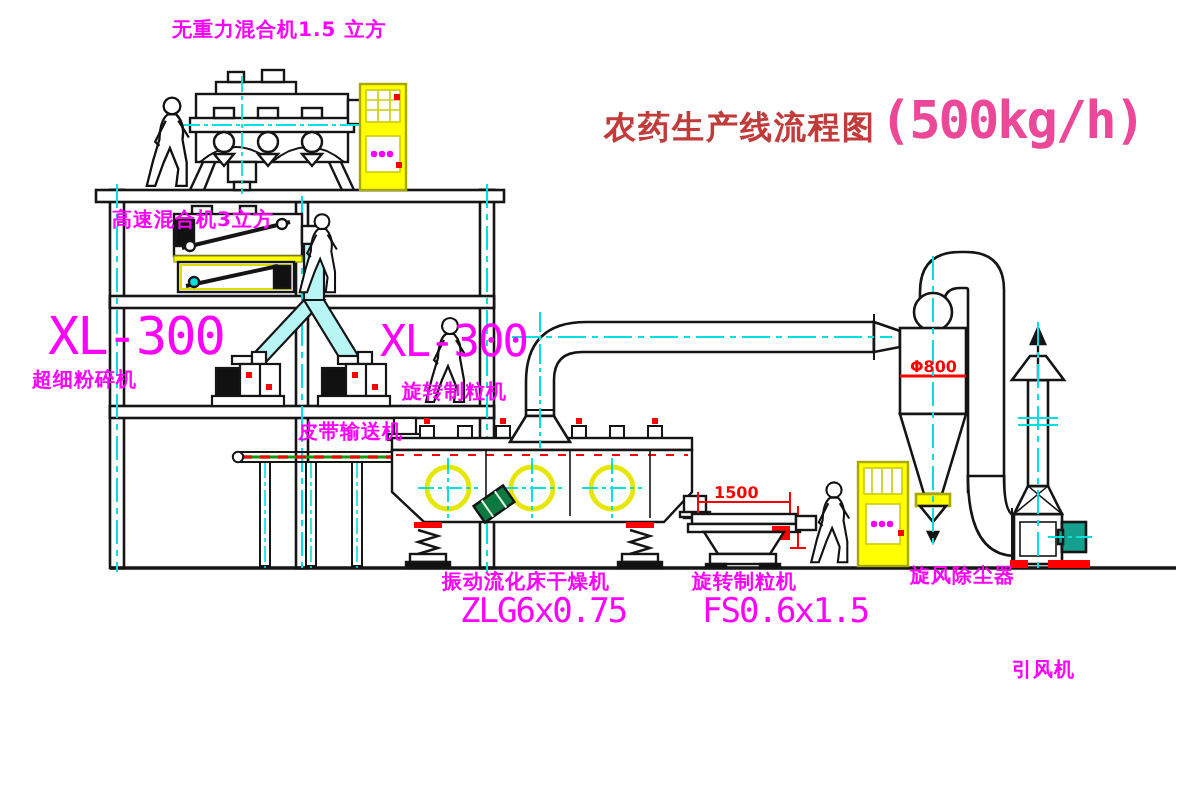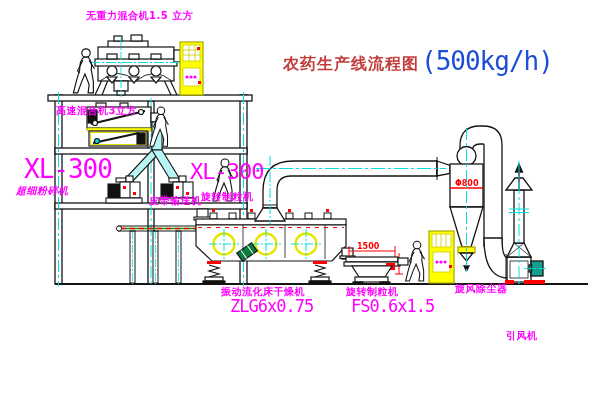--- a/index.html
+++ b/index.html
@@ -9,22 +9,22 @@
   }
   .canvas svg{position:absolute;left:0;top:0;}
   .lbl{position:absolute;color:#ff00ff;white-space:nowrap;line-height:1;}
   .lbl-small{font-size:10px;font-weight:600;letter-spacing:0.5px;}
   .lbl-model{font-family:"DejaVu Sans Mono",monospace;font-weight:400;margin-left:12px;}
   .lbl-model-big{font-size:26px;letter-spacing:-1px;}
   .lbl-model-mid{font-size:22px;letter-spacing:-1px;}
   .lbl-model-sm{font-size:17px;letter-spacing:-1px;}
   .dim{position:absolute;color:#ff0000;font-size:8px;font-weight:600;white-space:nowrap;line-height:1;}
   .title{position:absolute;left:283px;top:46px;display:flex;align-items:flex-start;white-space:nowrap;}
-  .title .zh{color:#c23b3b;font-size:16px;font-weight:700;margin-top:8px;letter-spacing:1px;}
-  .title .cap{color:#1d4ed8;font-size:26px;font-weight:400;font-family:"DejaVu Sans Mono",monospace;letter-spacing:-1px;margin-left:2px;}
+  .title .zh{color:#c23b3b;font-size:16px;font-weight:700;margin-top:8px;letter-spacing:1px;margin-left:19px;}
+  .title .cap{color:#ec4899;font-size:26px;font-weight:700;font-family:"DejaVu Sans Mono",monospace;letter-spacing:-1px;margin-left:2px;}
 </style>
 </head>
 <body>
 
 <div class="canvas">
 
 <svg width="600" height="403" viewBox="0 0 600 403">
   <defs>
     <g id="person" stroke="#111" stroke-width="1.1" fill="#ffffff">
       <circle cx="0" cy="-40" r="4"></circle>
@@ -341,26 +341,26 @@
 
 <div class="title">
   <span class="zh">农药生产线流程图</span>
   <span class="cap">(500kg/h)</span>
 </div>
 
 <div class="lbl lbl-small" style="left:86px;top:11px;">无重力混合机1.5 立方</div>
 <div class="lbl lbl-small" style="left:56px;top:106px;">高速混合机3立方</div>
 
 <div class="lbl lbl-model lbl-model-big" style="left:12px;top:156px;">XL-300</div>
-<div class="lbl lbl-small" style="left:16px;top:186px;font-style:italic;">超细粉碎机</div>
+<div class="lbl lbl-small" style="left:16px;top:186px;">超细粉碎机</div>
 
 <div class="lbl lbl-model lbl-model-mid" style="left:178px;top:161px;">XL-300</div>
 <div class="lbl lbl-small" style="left:201px;top:192px;">旋转制粒机</div>
 
-<div class="lbl lbl-small" style="left:149px;top:196px;text-align:right;">皮带输送机</div>
+<div class="lbl lbl-small" style="left:149px;top:212px;text-align:right;">皮带输送机</div>
 
 <div class="lbl lbl-small" style="left:221px;top:287px;">振动流化床干燥机</div>
 <div class="lbl lbl-model lbl-model-sm" style="left:218px;top:298px;">ZLG6x0.75</div>
 
 <div class="lbl lbl-small" style="left:346px;top:287px;">旋转制粒机</div>
 <div class="lbl lbl-model lbl-model-sm" style="left:339px;top:298px;">FS0.6x1.5</div>
 
 <div class="lbl lbl-small" style="left:418px;top:284px;margin-left:37px;">旋风除尘器</div>
 <div class="lbl lbl-small" style="left:506px;top:288px;margin-top:43px;">引风机</div>
 

